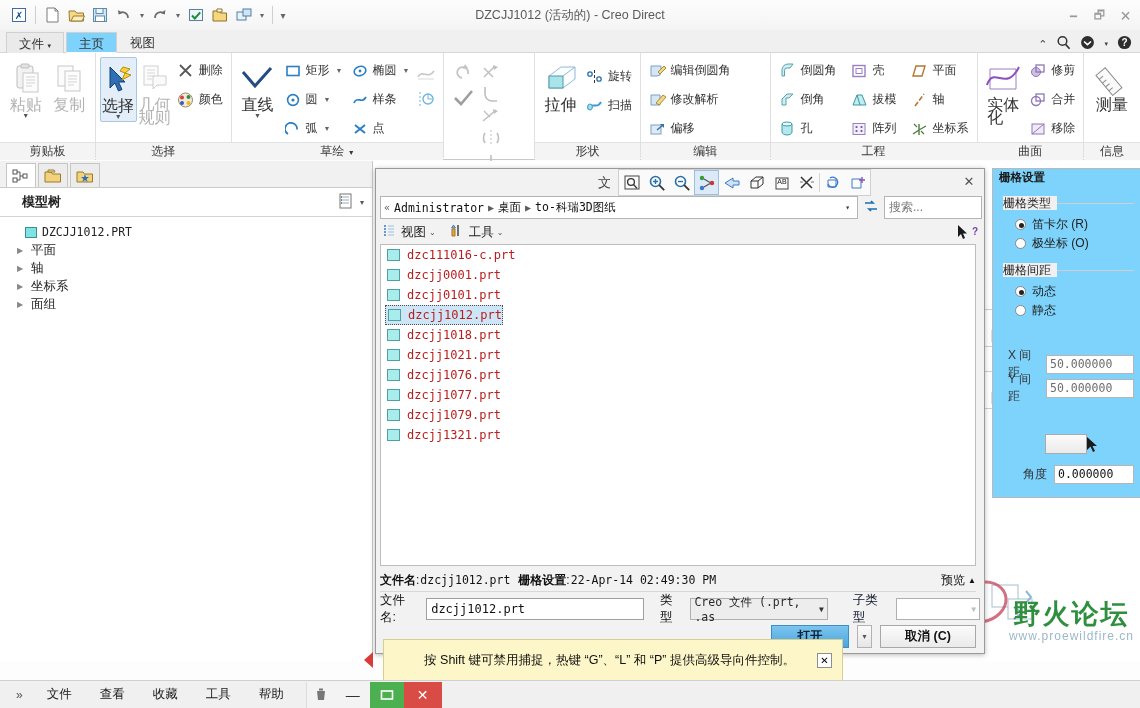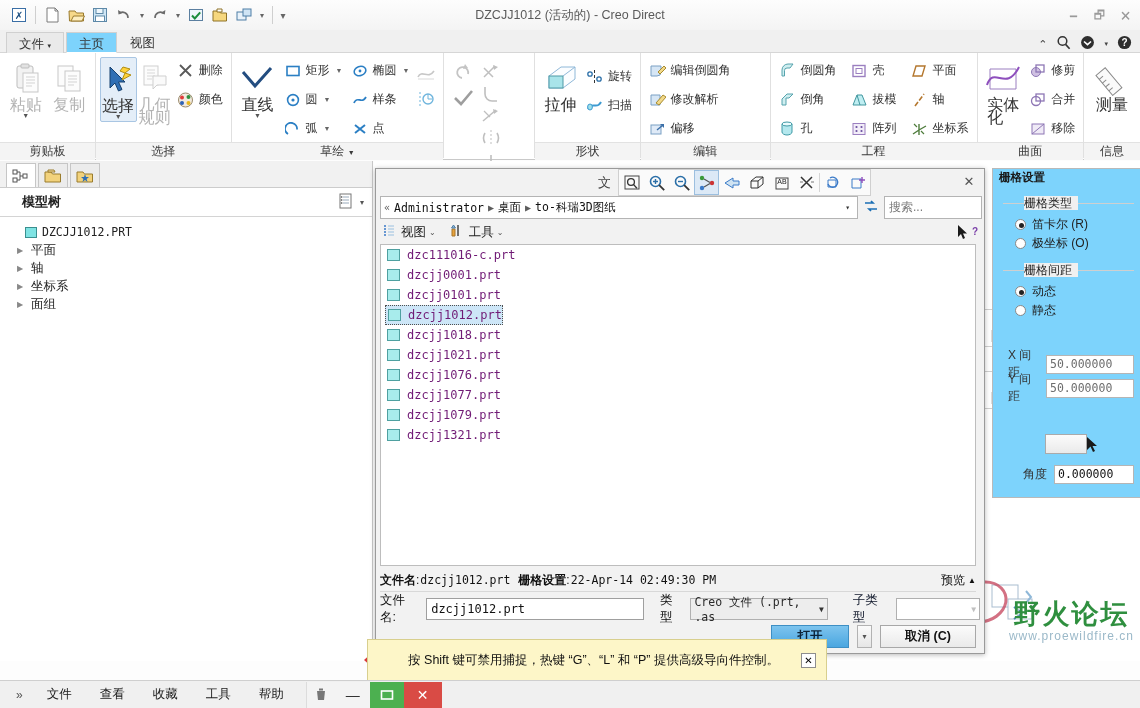--- a/index.html
+++ b/index.html
@@ -110,21 +110,21 @@
   .cubehint { position: absolute; border: 1px solid #cfcfcf; background: #ffffff; }
 
   
   .gridpanel {
     position: absolute; top: 168px; right: 0; width: 148px; height: 330px;
     background: #7dd3fc; border: 1px solid #b9b9b9; border-right: none;
   }
   .gp-title { height: 16px; font-size: 11.5px; font-weight: bold; color: #1a1a1a; padding: 1px 4px 0 6px; }
   .gp-body { padding: 8px 6px 0 10px; font-size: 12px; color: #222; }
   .gp-legend { position: relative; margin-top: 2px; margin-bottom: 3px; }
-  .gp-legend span { background: #f0f0f0; padding-right: 6px; position: relative; z-index: 2; margin-left: 21px; }
+  .gp-legend span { background: #f0f0f0; padding-right: 6px; position: relative; z-index: 2; }
   .gp-legend:after { content:""; position: absolute; left: 0; right: 0; top: 8px; border-top: 1px solid #cfcfcf; z-index: 1; }
   .radio-row { display: flex; align-items: center; gap: 6px; height: 19px; padding-left: 12px; }
   .radio { width: 11px; height: 11px; border-radius: 50%; border: 1px solid #888; background: #fff; position: relative; }
   .radio.on:after { content: ""; position: absolute; left: 2.5px; top: 2.5px; width: 5px; height: 5px; border-radius: 50%; background: #222; }
   .field-row { display: flex; align-items: center; gap: 7px; height: 24px; padding-left: 5px; }
   .field-row .fl { width: 42px; font-size: 12px; color: #333; }
   .field-row input {
     width: 88px; height: 19px; border: 1px solid #b5b5b5; background: #fff; font-size: 11.5px;
     font-family: "DejaVu Sans Mono", monospace; padding: 0 3px; color: #6d6d6d;
   }
@@ -166,21 +166,21 @@
   .menustrip .mi { display: flex; align-items: center; gap: 3px; font-size: 12.5px; color: #1c1c1c; padding: 0 3px; }
   .menustrip .mcar { font-size: 8px; color: #555; }
   .menustrip .help { margin-left: auto; display:flex; align-items:center; gap:1px; padding-right: 4px;}
 
   .filelist {
     position: absolute; left: 4px; top: 75px; width: 596px; height: 322px;
     background: #ffffff; border: 1px solid #bdbdbd; overflow: hidden;
   }
   .frow { display: flex; align-items: center; gap: 7px; height: 20px; padding-left: 6px; }
   .frow .fic { width: 13px; height: 12px; background: #a8ecec; border: 1px solid #4fa0a0; }
-  .frow .fname { font-family: "DejaVu Sans Mono", monospace; font-size: 12px; color: #701a75; }
+  .frow .fname { font-family: "DejaVu Sans Mono", monospace; font-size: 12px; color: #b91c1c; }
   .frow.sel { background: #cde6f7; border: 1px dotted #4f4f4f; margin-left: 4px; width: 118px; padding-left: 2px; }
 
   .infoline {
     position: absolute; left: 4px; top: 400px; width: 596px; height: 23px;
     display: flex; align-items: center; font-size: 12px; color: #111;
     border-bottom: 1px solid #d8d8d8;
   }
   .infoline b { font-weight: bold; }
   .infoline .mono { font-family: "DejaVu Sans Mono", monospace; font-size: 11.5px; }
   .infoline .prev { margin-left: auto; display: flex; align-items: center; gap: 3px; }
@@ -231,21 +231,21 @@
   .tb-sq { width: 30px; height: 26px; display: flex; align-items: center; justify-content: center;
            background: #f3f3f3; border-left: 1px solid #dcdcdc; }
   .tb-min { width: 34px; height: 26px; display: flex; align-items: center; justify-content: center;
             background: #f3f3f3; color: #333; font-size: 14px; }
   .tb-max { width: 34px; height: 26px; display: flex; align-items: center; justify-content: center; background: #4cb050; }
   .tb-close { width: 38px; height: 26px; display: flex; align-items: center; justify-content: center;
               background: #d94b45; color: #fff; font-size: 14px; }
 
   
   .hintbar {
-    position: absolute; left: 367px; bottom: 27px; width: 460px; height: 42px;
+    position: absolute; left: 383px; bottom: 27px; width: 460px; height: 42px;
     background: #fdf6c8; border: 1px solid #d8cf8e; display: flex; align-items: center;
   }
   .hintbar .htxt { flex: 1; text-align: center; font-size: 12.5px; color: #101010; padding-left: 18px; }
   .hintbar .hx { width: 15px; height: 15px; border: 1px solid #8e8e8e; background: #fff;
                  display: flex; align-items: center; justify-content: center; font-size: 10px; margin-right: 10px; }
   .hint-arrow { position: absolute; left: 364px; bottom: 40px; width: 0; height: 0;
                 border-top: 8px solid transparent; border-bottom: 8px solid transparent; border-right: 9px solid #d93a3a; }
 
   
   .botstrip { position: absolute; right: 0; bottom: 0; width: 310px; height: 18px; background: #eef3f8;

